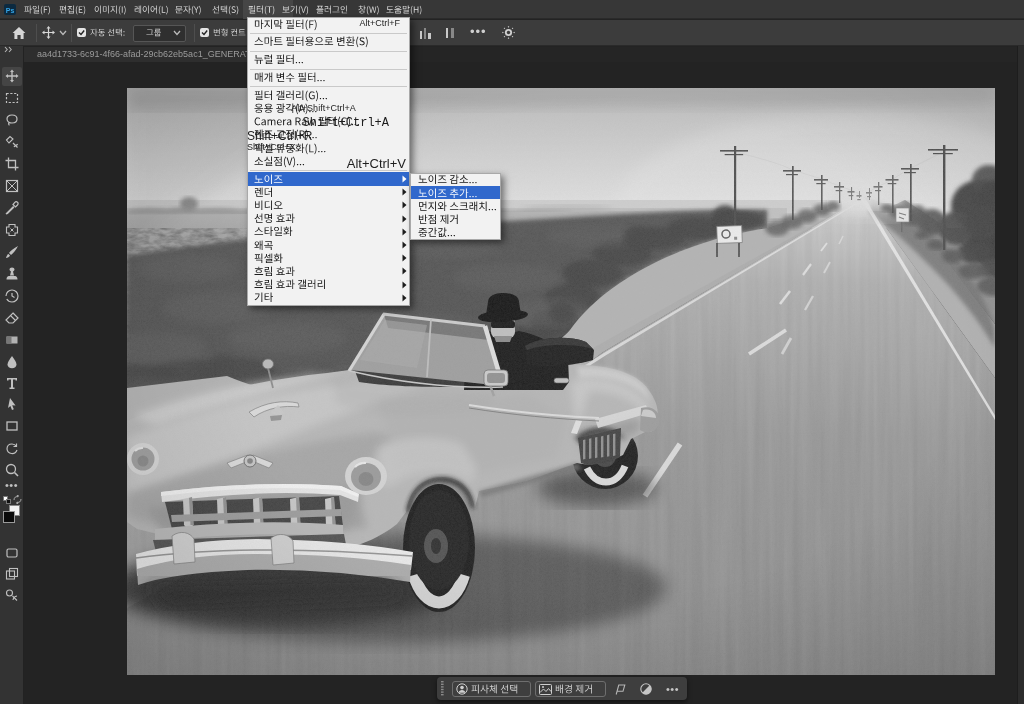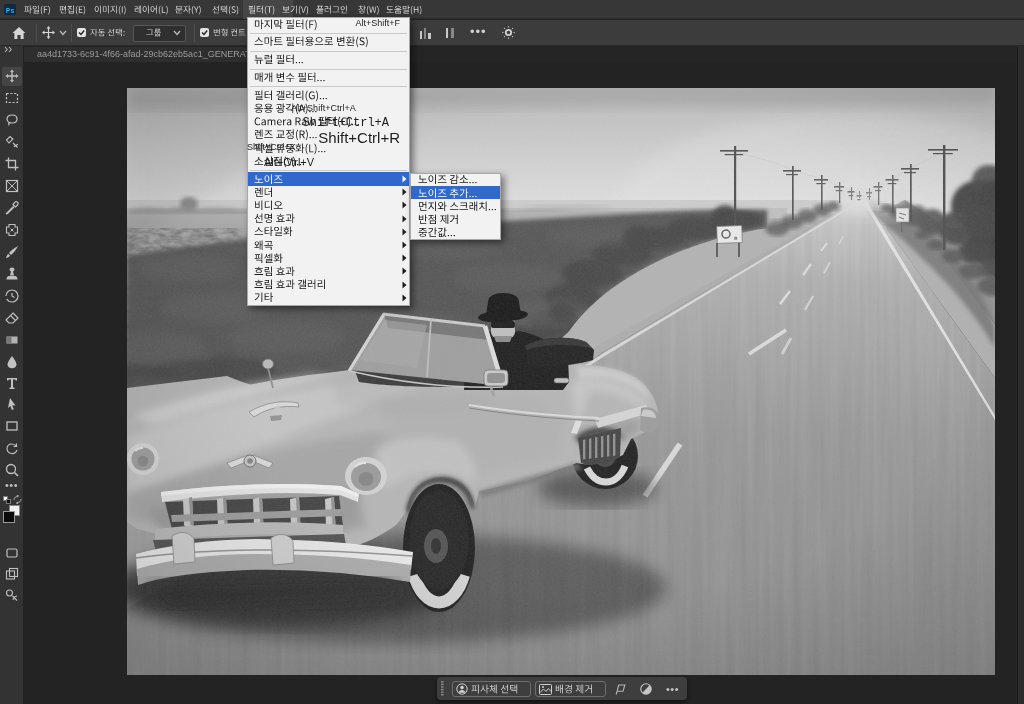--- a/index.html
+++ b/index.html
@@ -575,21 +575,21 @@
     </svg>
     <svg class="abs" style="left:640px;top:683px" width="12" height="12">
       <circle cx="6" cy="6" r="5.2" fill="none" stroke="#c5c5c5" stroke-width="1.1"></circle>
       <path d="M2.3,9.7 A5.2,5.2 0 0,0 9.7,2.3 Z" fill="#c5c5c5"></path>
     </svg>
     <div class="abs" style="left:666px;top:687.5px;width:18px;height:6px;color:#c5c5c5;font-size:11px;line-height:3px;letter-spacing:0.5px">•••</div>
     <div class="abs" style="left:247px;top:16.5px;width:163px;height:289.0px;background:#f2f2f2;border:1px solid #a9a9a9;box-shadow:3px 3px 7px rgba(0,0,0,0.5)"></div>
     <svg style="position:absolute;left:253.5px;top:19.6px;overflow:visible" width="65" height="14">
       <path transform="translate(0,8.2)" d="M0.9 -7.7H5.3V-1.6H0.9ZM4.4 -7.0H1.8V-2.3H4.4ZM7.0 -8.7H7.8V0.8H7.0ZM7.6 -4.9H9.4V-4.2H7.6Z M12.7 -7.3H13.4V-5.8Q13.4 -5.0 13.2 -4.3Q13.0 -3.6 12.6 -2.9Q12.2 -2.3 11.7 -1.8Q11.3 -1.3 10.7 -1.0L10.2 -1.7Q10.7 -2.0 11.2 -2.4Q11.6 -2.8 12.0 -3.4Q12.3 -3.9 12.5 -4.5Q12.7 -5.2 12.7 -5.8ZM12.9 -7.3H13.6V-5.8Q13.6 -5.2 13.8 -4.6Q14.0 -4.0 14.3 -3.5Q14.7 -3.0 15.1 -2.6Q15.6 -2.2 16.1 -1.9L15.6 -1.2Q15.0 -1.5 14.5 -2.0Q14.0 -2.4 13.7 -3.0Q13.3 -3.6 13.1 -4.3Q12.9 -5.0 12.9 -5.8ZM10.5 -7.7H15.8V-7.0H10.5ZM17.1 -8.7H18.0V0.8H17.1Z M20.2 -8.0H24.6V-3.8H20.2ZM23.8 -7.3H21.1V-4.5H23.8ZM26.3 -8.7H27.2V-3.1H26.3ZM27.0 -6.2H28.6V-5.5H27.0ZM21.0 -2.6H27.2V0.8H26.3V-1.8H21.0Z M38.8 -8.7H39.6V-3.8H38.8ZM33.5 -3.3H39.6V-1.0H34.3V0.4H33.5V-1.7H38.8V-2.6H33.5ZM33.5 0.0H40.0V0.7H33.5ZM32.3 -8.0H37.4V-7.4H32.3ZM32.1 -4.1 32.0 -4.8Q32.9 -4.8 33.9 -4.8Q34.9 -4.9 35.9 -4.9Q36.9 -5.0 37.8 -5.1L37.9 -4.4Q36.9 -4.3 35.9 -4.2Q34.9 -4.1 33.9 -4.1Q33.0 -4.1 32.1 -4.1ZM33.2 -7.7H34.1V-4.5H33.2ZM35.6 -7.7H36.4V-4.5H35.6Z M48.5 -8.7H49.3V0.8H48.5ZM46.5 -5.1H48.6V-4.4H46.5ZM42.0 -2.2H42.7Q43.6 -2.2 44.3 -2.2Q45.0 -2.2 45.6 -2.3Q46.3 -2.3 46.9 -2.5L47.0 -1.7Q46.3 -1.6 45.7 -1.6Q45.0 -1.5 44.3 -1.5Q43.6 -1.4 42.7 -1.4H42.0ZM42.0 -7.8H46.3V-7.1H42.8V-1.9H42.0ZM42.6 -5.1H45.9V-4.4H42.6Z M53.2 2.1Q52.4 0.9 52.0 -0.4Q51.6 -1.7 51.6 -3.3Q51.6 -4.8 52.0 -6.1Q52.4 -7.4 53.2 -8.6L53.7 -8.3Q53.1 -7.2 52.7 -5.9Q52.4 -4.6 52.4 -3.3Q52.4 -1.9 52.7 -0.6Q53.1 0.7 53.7 1.8Z M55.3 0.0V-7.7H59.7V-6.9H56.2V-4.3H59.2V-3.5H56.2V0.0Z M61.0 2.1 60.4 1.8Q61.1 0.7 61.5 -0.6Q61.8 -1.9 61.8 -3.3Q61.8 -4.6 61.5 -5.9Q61.1 -7.2 60.4 -8.3L61.0 -8.6Q61.8 -7.4 62.2 -6.1Q62.6 -4.8 62.6 -3.3Q62.6 -1.7 62.2 -0.4Q61.8 0.9 61.0 2.1Z" fill="#1d1d1d"></path>
     </svg>
-    <div class="abs" style="left:247px;top:18.4px;width:153px;text-align:right;font-size:9px;color:#1d1d1d;font-family:'Liberation Sans'">Alt+Shift+F</div>
+    <div class="abs" style="left:247px;top:18.4px;width:153px;text-align:right;font-size:9px;color:#1d1d1d;font-family:'Liberation Sans'">Alt+Ctrl+F</div>
     <div class="abs" style="left:250px;top:32.9px;width:157px;height:1px;background:#c9c9c9"></div>
     <svg style="position:absolute;left:253.5px;top:37.4px;overflow:visible" width="116" height="14">
       <path transform="translate(0,8.2)" d="M4.3 -8.0H5.1V-7.3Q5.1 -6.7 4.9 -6.1Q4.7 -5.6 4.3 -5.1Q3.9 -4.6 3.4 -4.2Q2.9 -3.9 2.4 -3.6Q1.8 -3.3 1.3 -3.2L0.9 -3.9Q1.4 -4.0 1.9 -4.2Q2.4 -4.5 2.8 -4.8Q3.3 -5.1 3.6 -5.5Q3.9 -5.9 4.1 -6.4Q4.3 -6.8 4.3 -7.3ZM4.5 -8.0H5.2V-7.3Q5.2 -6.8 5.4 -6.4Q5.6 -5.9 6.0 -5.5Q6.3 -5.1 6.8 -4.8Q7.2 -4.5 7.7 -4.2Q8.2 -4.0 8.7 -3.9L8.3 -3.2Q7.7 -3.3 7.2 -3.6Q6.6 -3.9 6.2 -4.2Q5.7 -4.6 5.3 -5.1Q4.9 -5.6 4.7 -6.1Q4.5 -6.7 4.5 -7.3ZM0.5 -1.2H9.1V-0.5H0.5Z M10.6 -7.7H14.9V-1.6H10.6ZM14.1 -7.0H11.4V-2.3H14.1ZM16.6 -8.7H17.5V0.8H16.6ZM17.3 -4.9H19.0V-4.2H17.3Z M20.9 -3.6H27.5V-2.9H20.9ZM19.8 -1.1H28.5V-0.4H19.8ZM20.9 -7.9H27.4V-7.2H21.8V-3.3H20.9ZM21.6 -5.8H27.2V-5.1H21.6Z M38.8 -8.7H39.6V-3.8H38.8ZM33.5 -3.3H39.6V-1.0H34.3V0.4H33.5V-1.7H38.8V-2.6H33.5ZM33.5 0.0H40.0V0.7H33.5ZM32.3 -8.0H37.4V-7.4H32.3ZM32.1 -4.1 32.0 -4.8Q32.9 -4.8 33.9 -4.8Q34.9 -4.9 35.9 -4.9Q36.9 -5.0 37.8 -5.1L37.9 -4.4Q36.9 -4.3 35.9 -4.2Q34.9 -4.1 33.9 -4.1Q33.0 -4.1 32.1 -4.1ZM33.2 -7.7H34.1V-4.5H33.2ZM35.6 -7.7H36.4V-4.5H35.6Z M48.5 -8.7H49.3V0.8H48.5ZM46.5 -5.1H48.6V-4.4H46.5ZM42.0 -2.2H42.7Q43.6 -2.2 44.3 -2.2Q45.0 -2.2 45.6 -2.3Q46.3 -2.3 46.9 -2.5L47.0 -1.7Q46.3 -1.6 45.7 -1.6Q45.0 -1.5 44.3 -1.5Q43.6 -1.4 42.7 -1.4H42.0ZM42.0 -7.8H46.3V-7.1H42.8V-1.9H42.0ZM42.6 -5.1H45.9V-4.4H42.6Z M53.3 -5.5H54.2V-3.7H53.3ZM56.8 -5.5H57.6V-3.7H56.8ZM51.2 -4.0H59.8V-3.3H51.2ZM55.5 -2.6Q57.0 -2.6 57.8 -2.1Q58.7 -1.7 58.7 -0.9Q58.7 -0.1 57.8 0.4Q57.0 0.8 55.5 0.8Q53.9 0.8 53.1 0.4Q52.2 -0.1 52.2 -0.9Q52.2 -1.7 53.1 -2.1Q53.9 -2.6 55.5 -2.6ZM55.5 -1.9Q54.7 -1.9 54.2 -1.8Q53.7 -1.7 53.4 -1.4Q53.1 -1.2 53.1 -0.9Q53.1 -0.6 53.4 -0.3Q53.7 -0.1 54.2 0.0Q54.7 0.1 55.5 0.1Q56.2 0.1 56.7 0.0Q57.3 -0.1 57.6 -0.3Q57.8 -0.6 57.8 -0.9Q57.8 -1.2 57.6 -1.4Q57.3 -1.7 56.7 -1.8Q56.2 -1.9 55.5 -1.9ZM55.5 -8.5Q56.5 -8.5 57.2 -8.3Q58.0 -8.1 58.4 -7.7Q58.8 -7.3 58.8 -6.7Q58.8 -6.2 58.4 -5.8Q58.0 -5.4 57.2 -5.2Q56.5 -5.0 55.5 -5.0Q54.4 -5.0 53.7 -5.2Q52.9 -5.4 52.5 -5.8Q52.1 -6.2 52.1 -6.7Q52.1 -7.3 52.5 -7.7Q52.9 -8.1 53.7 -8.3Q54.4 -8.5 55.5 -8.5ZM55.5 -7.8Q54.7 -7.8 54.2 -7.7Q53.6 -7.6 53.3 -7.3Q53.0 -7.1 53.0 -6.7Q53.0 -6.4 53.3 -6.2Q53.6 -5.9 54.2 -5.8Q54.7 -5.7 55.5 -5.7Q56.2 -5.7 56.8 -5.8Q57.3 -5.9 57.6 -6.2Q57.9 -6.4 57.9 -6.7Q57.9 -7.1 57.6 -7.3Q57.3 -7.6 56.8 -7.7Q56.2 -7.8 55.5 -7.8Z M65.1 -8.1Q66.1 -8.1 66.9 -7.7Q67.7 -7.4 68.1 -6.8Q68.6 -6.2 68.6 -5.5Q68.6 -4.7 68.1 -4.1Q67.7 -3.5 66.9 -3.2Q66.1 -2.8 65.1 -2.8Q64.1 -2.8 63.4 -3.2Q62.6 -3.5 62.1 -4.1Q61.7 -4.7 61.7 -5.5Q61.7 -6.2 62.1 -6.8Q62.6 -7.4 63.4 -7.7Q64.1 -8.1 65.1 -8.1ZM65.1 -7.4Q64.4 -7.4 63.8 -7.1Q63.2 -6.9 62.9 -6.5Q62.5 -6.0 62.5 -5.5Q62.5 -4.9 62.9 -4.5Q63.2 -4.0 63.8 -3.8Q64.4 -3.5 65.1 -3.5Q65.9 -3.5 66.5 -3.8Q67.1 -4.0 67.4 -4.5Q67.7 -4.9 67.7 -5.5Q67.7 -6.0 67.4 -6.5Q67.1 -6.9 66.5 -7.1Q65.9 -7.4 65.1 -7.4ZM60.8 -1.2H69.4V-0.4H60.8Z M70.5 -1.1H79.1V-0.4H70.5ZM74.4 -3.1H75.2V-0.8H74.4ZM71.5 -8.0H78.0V-5.1H72.4V-3.2H71.6V-5.8H77.2V-7.3H71.5ZM71.6 -3.6H78.3V-2.9H71.6Z M87.0 -6.9H89.8V-6.2H87.0ZM87.0 -4.9H89.8V-4.2H87.0ZM89.4 -8.7H90.3V-1.6H89.4ZM84.2 -0.1H90.5V0.6H84.2ZM84.2 -2.3H85.1V0.3H84.2ZM83.0 -8.0H83.8V-6.4H86.4V-8.0H87.3V-3.3H83.0ZM83.8 -5.7V-4.0H86.4V-5.7Z M98.7 -8.7H99.5V-1.2H98.7ZM99.2 -5.4H100.9V-4.6H99.2ZM93.5 -0.1H99.9V0.6H93.5ZM93.5 -1.7H94.4V0.1H93.5ZM94.7 -4.0H95.5V-2.7H94.7ZM92.2 -2.3 92.1 -3.0Q93.0 -3.0 94.0 -3.1Q95.0 -3.1 96.1 -3.2Q97.1 -3.2 98.1 -3.4L98.2 -2.8Q97.2 -2.6 96.1 -2.5Q95.0 -2.4 94.0 -2.4Q93.1 -2.3 92.2 -2.3ZM92.4 -7.8H97.8V-7.1H92.4ZM95.1 -6.7Q96.1 -6.7 96.7 -6.3Q97.3 -5.9 97.3 -5.2Q97.3 -4.6 96.7 -4.2Q96.1 -3.8 95.1 -3.8Q94.1 -3.8 93.5 -4.2Q92.9 -4.6 92.9 -5.2Q92.9 -5.9 93.5 -6.3Q94.1 -6.7 95.1 -6.7ZM95.1 -6.1Q94.4 -6.1 94.1 -5.9Q93.7 -5.6 93.7 -5.2Q93.7 -4.9 94.1 -4.6Q94.4 -4.4 95.1 -4.4Q95.7 -4.4 96.1 -4.6Q96.5 -4.9 96.5 -5.2Q96.5 -5.6 96.1 -5.9Q95.7 -6.1 95.1 -6.1ZM94.7 -8.7H95.5V-7.5H94.7Z M103.8 2.1Q103.1 0.9 102.7 -0.4Q102.3 -1.7 102.3 -3.3Q102.3 -4.8 102.7 -6.1Q103.1 -7.4 103.8 -8.6L104.4 -8.3Q103.7 -7.2 103.4 -5.9Q103.1 -4.6 103.1 -3.3Q103.1 -1.9 103.4 -0.6Q103.7 0.7 104.4 1.8Z M108.0 0.1Q107.2 0.1 106.5 -0.2Q105.9 -0.5 105.4 -1.0L105.9 -1.7Q106.3 -1.2 106.9 -1.0Q107.5 -0.7 108.1 -0.7Q108.8 -0.7 109.2 -1.1Q109.7 -1.4 109.7 -2.0Q109.7 -2.4 109.5 -2.6Q109.3 -2.9 109.0 -3.0Q108.7 -3.2 108.4 -3.3L107.3 -3.8Q106.9 -4.0 106.6 -4.2Q106.2 -4.5 106.0 -4.9Q105.7 -5.2 105.7 -5.8Q105.7 -6.4 106.0 -6.9Q106.3 -7.3 106.9 -7.6Q107.4 -7.8 108.1 -7.8Q108.8 -7.8 109.4 -7.6Q110.0 -7.3 110.4 -6.9L109.9 -6.3Q109.5 -6.6 109.1 -6.8Q108.7 -7.0 108.1 -7.0Q107.5 -7.0 107.1 -6.7Q106.7 -6.4 106.7 -5.9Q106.7 -5.5 106.9 -5.2Q107.1 -5.0 107.4 -4.9Q107.7 -4.7 108.0 -4.6L109.1 -4.1Q109.5 -3.9 109.9 -3.7Q110.2 -3.4 110.4 -3.0Q110.7 -2.6 110.7 -2.0Q110.7 -1.4 110.3 -0.9Q110.0 -0.4 109.4 -0.2Q108.9 0.1 108.0 0.1Z M112.2 2.1 111.6 1.8Q112.2 0.7 112.6 -0.6Q112.9 -1.9 112.9 -3.3Q112.9 -4.6 112.6 -5.9Q112.2 -7.2 111.6 -8.3L112.2 -8.6Q112.9 -7.4 113.3 -6.1Q113.7 -4.8 113.7 -3.3Q113.7 -1.7 113.3 -0.4Q112.9 0.9 112.2 2.1Z" fill="#1d1d1d"></path>
     </svg>
     <div class="abs" style="left:250px;top:50.7px;width:157px;height:1px;background:#c9c9c9"></div>
     <svg style="position:absolute;left:253.5px;top:55.2px;overflow:visible" width="51" height="14">
       <path transform="translate(0,8.2)" d="M1.6 -5.5H8.1V-4.8H1.6ZM1.6 -8.2H2.5V-5.1H1.6ZM0.5 -3.4H9.1V-2.7H0.5ZM2.7 -3.1H3.6V0.8H2.7ZM6.0 -3.1H6.9V0.8H6.0Z M10.6 -4.7H11.3Q12.1 -4.7 12.8 -4.7Q13.5 -4.8 14.2 -4.8Q14.8 -4.9 15.5 -5.0L15.6 -4.3Q14.9 -4.2 14.2 -4.1Q13.5 -4.1 12.8 -4.1Q12.1 -4.0 11.3 -4.0H10.6ZM10.6 -8.2H14.8V-5.9H11.4V-4.4H10.6V-6.5H13.9V-7.5H10.6ZM11.8 -3.2H18.0V-1.0H12.7V0.4H11.8V-1.6H17.1V-2.6H11.8ZM11.8 0.0H18.4V0.7H11.8ZM17.1 -8.7H18.0V-3.7H17.1ZM15.4 -6.8H17.4V-6.0H15.4Z M29.1 -8.7H30.0V-3.8H29.1ZM23.8 -3.3H30.0V-1.0H24.7V0.4H23.8V-1.7H29.1V-2.6H23.8ZM23.8 0.0H30.3V0.7H23.8ZM22.6 -8.0H27.7V-7.4H22.6ZM22.5 -4.1 22.4 -4.8Q23.2 -4.8 24.2 -4.8Q25.2 -4.9 26.2 -4.9Q27.2 -5.0 28.2 -5.1L28.2 -4.4Q27.3 -4.3 26.3 -4.2Q25.2 -4.1 24.3 -4.1Q23.3 -4.1 22.5 -4.1ZM23.6 -7.7H24.4V-4.5H23.6ZM25.9 -7.7H26.8V-4.5H25.9Z M38.8 -8.7H39.7V0.8H38.8ZM36.8 -5.1H38.9V-4.4H36.8ZM32.3 -2.2H33.0Q33.9 -2.2 34.6 -2.2Q35.3 -2.2 36.0 -2.3Q36.6 -2.3 37.3 -2.5L37.3 -1.7Q36.7 -1.6 36.0 -1.6Q35.4 -1.5 34.6 -1.5Q33.9 -1.4 33.0 -1.4H32.3ZM32.3 -7.8H36.7V-7.1H33.2V-1.9H32.3ZM32.9 -5.1H36.3V-4.4H32.9Z M42.5 0.1Q42.2 0.1 42.0 -0.1Q41.8 -0.3 41.8 -0.6Q41.8 -0.9 42.0 -1.1Q42.2 -1.3 42.5 -1.3Q42.7 -1.3 42.9 -1.1Q43.1 -0.9 43.1 -0.6Q43.1 -0.3 42.9 -0.1Q42.7 0.1 42.5 0.1Z M45.4 0.1Q45.1 0.1 44.9 -0.1Q44.7 -0.3 44.7 -0.6Q44.7 -0.9 44.9 -1.1Q45.1 -1.3 45.4 -1.3Q45.7 -1.3 45.9 -1.1Q46.1 -0.9 46.1 -0.6Q46.1 -0.3 45.9 -0.1Q45.7 0.1 45.4 0.1Z M48.3 0.1Q48.0 0.1 47.8 -0.1Q47.6 -0.3 47.6 -0.6Q47.6 -0.9 47.8 -1.1Q48.0 -1.3 48.3 -1.3Q48.6 -1.3 48.8 -1.1Q49.0 -0.9 49.0 -0.6Q49.0 -0.3 48.8 -0.1Q48.6 0.1 48.3 0.1Z" fill="#1d1d1d"></path>
     </svg>
     <div class="abs" style="left:250px;top:68.5px;width:157px;height:1px;background:#c9c9c9"></div>
     <svg style="position:absolute;left:253.5px;top:73.0px;overflow:visible" width="73" height="14">
@@ -603,29 +603,29 @@
       <path transform="translate(0,8.2)" d="M0.5 -4.1H9.1V-3.4H0.5ZM4.8 -2.6Q6.3 -2.6 7.2 -2.1Q8.1 -1.7 8.1 -0.9Q8.1 -0.1 7.2 0.4Q6.3 0.8 4.8 0.8Q3.3 0.8 2.4 0.4Q1.6 -0.1 1.6 -0.9Q1.6 -1.7 2.4 -2.1Q3.3 -2.6 4.8 -2.6ZM4.8 -1.9Q4.1 -1.9 3.5 -1.8Q3.0 -1.7 2.7 -1.4Q2.4 -1.2 2.4 -0.9Q2.4 -0.6 2.7 -0.3Q3.0 -0.1 3.5 0.0Q4.1 0.1 4.8 0.1Q5.6 0.1 6.1 0.0Q6.6 -0.1 6.9 -0.3Q7.2 -0.6 7.2 -0.9Q7.2 -1.2 6.9 -1.4Q6.6 -1.7 6.1 -1.8Q5.6 -1.9 4.8 -1.9ZM4.8 -8.4Q5.8 -8.4 6.6 -8.2Q7.3 -8.0 7.7 -7.6Q8.1 -7.2 8.1 -6.6Q8.1 -6.1 7.7 -5.7Q7.3 -5.3 6.6 -5.0Q5.8 -4.8 4.8 -4.8Q3.8 -4.8 3.0 -5.0Q2.3 -5.3 1.9 -5.7Q1.5 -6.1 1.5 -6.6Q1.5 -7.2 1.9 -7.6Q2.3 -8.0 3.0 -8.2Q3.8 -8.4 4.8 -8.4ZM4.8 -7.7Q4.1 -7.7 3.5 -7.6Q3.0 -7.5 2.7 -7.2Q2.4 -7.0 2.4 -6.6Q2.4 -6.3 2.7 -6.0Q3.0 -5.8 3.5 -5.7Q4.1 -5.5 4.8 -5.5Q5.6 -5.5 6.1 -5.7Q6.7 -5.8 7.0 -6.0Q7.3 -6.3 7.3 -6.6Q7.3 -7.0 7.0 -7.2Q6.7 -7.5 6.1 -7.6Q5.6 -7.7 4.8 -7.7Z M12.3 -5.5H13.2V-3.7H12.3ZM15.8 -5.5H16.6V-3.7H15.8ZM10.2 -4.0H18.8V-3.3H10.2ZM14.5 -2.6Q16.0 -2.6 16.9 -2.1Q17.7 -1.7 17.7 -0.9Q17.7 -0.1 16.9 0.4Q16.0 0.8 14.5 0.8Q12.9 0.8 12.1 0.4Q11.2 -0.1 11.2 -0.9Q11.2 -1.7 12.1 -2.1Q12.9 -2.6 14.5 -2.6ZM14.5 -1.9Q13.7 -1.9 13.2 -1.8Q12.7 -1.7 12.4 -1.4Q12.1 -1.2 12.1 -0.9Q12.1 -0.6 12.4 -0.3Q12.7 -0.1 13.2 0.0Q13.7 0.1 14.5 0.1Q15.2 0.1 15.7 0.0Q16.3 -0.1 16.6 -0.3Q16.8 -0.6 16.8 -0.9Q16.8 -1.2 16.6 -1.4Q16.3 -1.7 15.7 -1.8Q15.2 -1.9 14.5 -1.9ZM14.5 -8.5Q15.5 -8.5 16.2 -8.3Q17.0 -8.1 17.4 -7.7Q17.8 -7.3 17.8 -6.7Q17.8 -6.2 17.4 -5.8Q17.0 -5.4 16.2 -5.2Q15.5 -5.0 14.5 -5.0Q13.4 -5.0 12.7 -5.2Q11.9 -5.4 11.5 -5.8Q11.1 -6.2 11.1 -6.7Q11.1 -7.3 11.5 -7.7Q11.9 -8.1 12.7 -8.3Q13.4 -8.5 14.5 -8.5ZM14.5 -7.8Q13.7 -7.8 13.2 -7.7Q12.6 -7.6 12.3 -7.3Q12.0 -7.1 12.0 -6.7Q12.0 -6.4 12.3 -6.2Q12.6 -5.9 13.2 -5.8Q13.7 -5.7 14.5 -5.7Q15.2 -5.7 15.8 -5.8Q16.3 -5.9 16.6 -6.2Q16.9 -6.4 16.9 -6.7Q16.9 -7.1 16.6 -7.3Q16.3 -7.6 15.8 -7.7Q15.2 -7.8 14.5 -7.8Z M22.7 -8.1H26.9V-7.4H22.7ZM24.1 -6.0H25.0V-3.8H24.1ZM26.6 -8.1H27.4V-7.6Q27.4 -7.1 27.4 -6.5Q27.4 -5.8 27.2 -5.0L26.3 -5.1Q26.5 -5.9 26.5 -6.5Q26.6 -7.1 26.6 -7.6ZM28.7 -8.7H29.6V-2.8H28.7ZM29.2 -6.1H30.9V-5.4H29.2ZM22.2 -3.4 22.1 -4.1Q23.0 -4.1 24.0 -4.1Q25.0 -4.2 26.1 -4.2Q27.1 -4.3 28.1 -4.4L28.1 -3.8Q27.2 -3.6 26.1 -3.5Q25.1 -3.5 24.1 -3.4Q23.1 -3.4 22.2 -3.4ZM26.5 -2.6Q27.5 -2.6 28.2 -2.4Q28.9 -2.2 29.3 -1.9Q29.7 -1.5 29.7 -0.9Q29.7 -0.4 29.3 -0.0Q28.9 0.4 28.2 0.6Q27.5 0.8 26.5 0.8Q25.5 0.8 24.8 0.6Q24.1 0.4 23.8 -0.0Q23.4 -0.4 23.4 -0.9Q23.4 -1.5 23.8 -1.9Q24.1 -2.2 24.8 -2.4Q25.5 -2.6 26.5 -2.6ZM26.5 -2.0Q25.5 -2.0 24.9 -1.7Q24.2 -1.4 24.2 -0.9Q24.2 -0.4 24.9 -0.2Q25.5 0.1 26.5 0.1Q27.6 0.1 28.2 -0.2Q28.8 -0.4 28.8 -0.9Q28.8 -1.4 28.2 -1.7Q27.6 -2.0 26.5 -2.0Z M38.4 -8.7H39.2V-3.1H38.4ZM39.0 -6.3H40.6V-5.5H39.0ZM35.7 -8.1H36.6Q36.6 -6.9 36.1 -5.9Q35.6 -5.0 34.6 -4.3Q33.6 -3.6 32.2 -3.2L31.8 -3.9Q33.1 -4.2 33.9 -4.8Q34.8 -5.3 35.3 -6.1Q35.7 -6.8 35.7 -7.7ZM32.3 -8.1H36.2V-7.4H32.3ZM33.1 -2.7H39.2V0.8H38.4V-2.0H33.1Z M43.5 2.1Q42.8 0.9 42.4 -0.4Q42.0 -1.7 42.0 -3.3Q42.0 -4.8 42.4 -6.1Q42.8 -7.4 43.5 -8.6L44.1 -8.3Q43.4 -7.2 43.1 -5.9Q42.8 -4.6 42.8 -3.3Q42.8 -1.9 43.1 -0.6Q43.4 0.7 44.1 1.8Z M44.6 0.0 47.2 -7.7H48.3L50.9 0.0H49.9L48.5 -4.3Q48.3 -5.0 48.1 -5.6Q47.9 -6.2 47.7 -6.9H47.7Q47.5 -6.2 47.3 -5.6Q47.1 -5.0 46.9 -4.3L45.6 0.0ZM45.9 -2.4V-3.1H49.5V-2.4Z M52.0 2.1 51.4 1.8Q52.0 0.7 52.4 -0.6Q52.7 -1.9 52.7 -3.3Q52.7 -4.6 52.4 -5.9Q52.0 -7.2 51.4 -8.3L52.0 -8.6Q52.7 -7.4 53.1 -6.1Q53.5 -4.8 53.5 -3.3Q53.5 -1.7 53.1 -0.4Q52.7 0.9 52.0 2.1Z M55.9 0.1Q55.7 0.1 55.4 -0.1Q55.2 -0.3 55.2 -0.6Q55.2 -0.9 55.4 -1.1Q55.7 -1.3 55.9 -1.3Q56.2 -1.3 56.4 -1.1Q56.6 -0.9 56.6 -0.6Q56.6 -0.3 56.4 -0.1Q56.2 0.1 55.9 0.1Z M58.9 0.1Q58.6 0.1 58.4 -0.1Q58.2 -0.3 58.2 -0.6Q58.2 -0.9 58.4 -1.1Q58.6 -1.3 58.9 -1.3Q59.1 -1.3 59.3 -1.1Q59.5 -0.9 59.5 -0.6Q59.5 -0.3 59.3 -0.1Q59.1 0.1 58.9 0.1Z M61.8 0.1Q61.5 0.1 61.3 -0.1Q61.1 -0.3 61.1 -0.6Q61.1 -0.9 61.3 -1.1Q61.5 -1.3 61.8 -1.3Q62.1 -1.3 62.3 -1.1Q62.5 -0.9 62.5 -0.6Q62.5 -0.3 62.3 -0.1Q62.1 0.1 61.8 0.1Z" fill="#1d1d1d"></path>
     </svg>
     <div class="abs" style="left:247px;top:102.8px;width:153px;text-align:center;font-size:9px;color:#1d1d1d;font-family:'Liberation Sans'">Alt+Shift+Ctrl+A</div>
     <svg style="position:absolute;left:253.5px;top:117.2px;overflow:visible" width="92" height="14">
       <path transform="translate(0,8.2)" d="M4.0 0.1Q3.2 0.1 2.6 -0.1Q2.0 -0.4 1.6 -0.9Q1.1 -1.4 0.9 -2.2Q0.6 -2.9 0.6 -3.8Q0.6 -4.8 0.9 -5.5Q1.1 -6.3 1.6 -6.8Q2.0 -7.3 2.7 -7.6Q3.3 -7.8 4.0 -7.8Q4.7 -7.8 5.3 -7.5Q5.8 -7.3 6.1 -6.9L5.6 -6.3Q5.3 -6.6 4.9 -6.8Q4.5 -7.0 4.0 -7.0Q3.3 -7.0 2.8 -6.6Q2.2 -6.2 1.9 -5.5Q1.6 -4.8 1.6 -3.9Q1.6 -2.9 1.9 -2.2Q2.2 -1.5 2.7 -1.1Q3.3 -0.7 4.0 -0.7Q4.5 -0.7 5.0 -0.9Q5.4 -1.2 5.8 -1.6L6.3 -1.0Q5.9 -0.4 5.3 -0.2Q4.7 0.1 4.0 0.1Z M9.0 0.1Q8.5 0.1 8.1 -0.1Q7.7 -0.2 7.5 -0.6Q7.3 -1.0 7.3 -1.5Q7.3 -2.4 8.2 -2.9Q9.0 -3.4 10.8 -3.6Q10.8 -4.0 10.7 -4.3Q10.6 -4.6 10.4 -4.8Q10.1 -5.1 9.6 -5.1Q9.1 -5.1 8.7 -4.9Q8.3 -4.7 7.9 -4.4L7.6 -5.1Q7.8 -5.3 8.2 -5.4Q8.5 -5.6 8.9 -5.7Q9.3 -5.8 9.8 -5.8Q10.5 -5.8 10.9 -5.6Q11.4 -5.3 11.6 -4.7Q11.8 -4.2 11.8 -3.5V0.0H11.0L10.9 -0.7H10.9Q10.5 -0.3 10.0 -0.1Q9.5 0.1 9.0 0.1ZM9.3 -0.6Q9.7 -0.6 10.0 -0.8Q10.4 -1.0 10.8 -1.4V-3.0Q9.9 -2.9 9.3 -2.7Q8.7 -2.5 8.5 -2.2Q8.2 -1.9 8.2 -1.5Q8.2 -1.1 8.5 -0.8Q8.8 -0.6 9.3 -0.6Z M13.6 0.0V-5.7H14.4L14.5 -4.9H14.5Q14.9 -5.3 15.3 -5.6Q15.8 -5.8 16.3 -5.8Q16.9 -5.8 17.3 -5.6Q17.7 -5.3 17.8 -4.8Q18.3 -5.2 18.7 -5.5Q19.2 -5.8 19.7 -5.8Q20.6 -5.8 21.0 -5.3Q21.4 -4.7 21.4 -3.6V0.0H20.5V-3.5Q20.5 -4.3 20.2 -4.7Q20.0 -5.0 19.4 -5.0Q19.1 -5.0 18.7 -4.8Q18.4 -4.6 18.0 -4.1V0.0H17.0V-3.5Q17.0 -4.3 16.8 -4.7Q16.5 -5.0 16.0 -5.0Q15.6 -5.0 15.3 -4.8Q14.9 -4.6 14.5 -4.1V0.0Z M25.6 0.1Q24.8 0.1 24.2 -0.2Q23.6 -0.6 23.2 -1.2Q22.9 -1.9 22.9 -2.8Q22.9 -3.5 23.1 -4.1Q23.3 -4.7 23.7 -5.0Q24.0 -5.4 24.5 -5.6Q24.9 -5.8 25.4 -5.8Q26.2 -5.8 26.7 -5.5Q27.2 -5.2 27.4 -4.6Q27.7 -4.0 27.7 -3.2Q27.7 -3.0 27.7 -2.9Q27.7 -2.7 27.7 -2.6H23.8Q23.9 -2.0 24.1 -1.6Q24.3 -1.1 24.8 -0.9Q25.2 -0.6 25.7 -0.6Q26.1 -0.6 26.5 -0.8Q26.8 -0.9 27.1 -1.1L27.5 -0.4Q27.1 -0.2 26.6 -0.0Q26.2 0.1 25.6 0.1ZM23.8 -3.3H26.9Q26.9 -4.2 26.5 -4.6Q26.1 -5.1 25.5 -5.1Q25.1 -5.1 24.7 -4.9Q24.3 -4.7 24.1 -4.3Q23.9 -3.9 23.8 -3.3Z M29.1 0.0V-5.7H29.9L30.0 -4.7H30.0Q30.3 -5.2 30.7 -5.5Q31.2 -5.8 31.6 -5.8Q31.8 -5.8 32.0 -5.8Q32.1 -5.8 32.2 -5.7L32.1 -4.9Q31.9 -4.9 31.8 -5.0Q31.7 -5.0 31.5 -5.0Q31.2 -5.0 30.8 -4.7Q30.4 -4.4 30.1 -3.7V0.0Z M34.5 0.1Q34.0 0.1 33.7 -0.1Q33.3 -0.2 33.1 -0.6Q32.8 -1.0 32.8 -1.5Q32.8 -2.4 33.7 -2.9Q34.5 -3.4 36.3 -3.6Q36.3 -4.0 36.2 -4.3Q36.1 -4.6 35.9 -4.8Q35.6 -5.1 35.2 -5.1Q34.7 -5.1 34.2 -4.9Q33.8 -4.7 33.5 -4.4L33.1 -5.1Q33.3 -5.3 33.7 -5.4Q34.0 -5.6 34.5 -5.7Q34.9 -5.8 35.3 -5.8Q36.0 -5.8 36.5 -5.6Q36.9 -5.3 37.1 -4.7Q37.3 -4.2 37.3 -3.5V0.0H36.5L36.4 -0.7H36.4Q36.0 -0.3 35.5 -0.1Q35.0 0.1 34.5 0.1ZM34.8 -0.6Q35.2 -0.6 35.6 -0.8Q35.9 -1.0 36.3 -1.4V-3.0Q35.4 -2.9 34.8 -2.7Q34.3 -2.5 34.0 -2.2Q33.8 -1.9 33.8 -1.5Q33.8 -1.1 34.1 -0.8Q34.4 -0.6 34.8 -0.6Z M41.5 0.0V-7.7H44.0Q44.7 -7.7 45.3 -7.5Q45.9 -7.3 46.3 -6.8Q46.6 -6.3 46.6 -5.5Q46.6 -4.8 46.3 -4.3Q45.9 -3.8 45.3 -3.5Q44.7 -3.3 44.0 -3.3H42.5V0.0ZM42.5 -4.0H43.8Q44.7 -4.0 45.2 -4.4Q45.7 -4.8 45.7 -5.5Q45.7 -6.3 45.2 -6.6Q44.7 -6.9 43.8 -6.9H42.5ZM45.8 0.0 43.8 -3.5 44.5 -4.0 46.9 0.0Z M49.4 0.1Q49.0 0.1 48.6 -0.1Q48.2 -0.2 48.0 -0.6Q47.8 -1.0 47.8 -1.5Q47.8 -2.4 48.6 -2.9Q49.4 -3.4 51.3 -3.6Q51.3 -4.0 51.2 -4.3Q51.1 -4.6 50.8 -4.8Q50.6 -5.1 50.1 -5.1Q49.6 -5.1 49.2 -4.9Q48.7 -4.7 48.4 -4.4L48.0 -5.1Q48.3 -5.3 48.6 -5.4Q49.0 -5.6 49.4 -5.7Q49.8 -5.8 50.3 -5.8Q50.9 -5.8 51.4 -5.6Q51.8 -5.3 52.0 -4.7Q52.2 -4.2 52.2 -3.5V0.0H51.4L51.4 -0.7H51.3Q50.9 -0.3 50.4 -0.1Q50.0 0.1 49.4 0.1ZM49.7 -0.6Q50.1 -0.6 50.5 -0.8Q50.9 -1.0 51.3 -1.4V-3.0Q50.3 -2.9 49.7 -2.7Q49.2 -2.5 48.9 -2.2Q48.7 -1.9 48.7 -1.5Q48.7 -1.1 49.0 -0.8Q49.3 -0.6 49.7 -0.6Z M54.9 0.0 53.4 -5.7H54.3L55.2 -2.4Q55.3 -2.0 55.4 -1.6Q55.4 -1.2 55.5 -0.8H55.6Q55.7 -1.2 55.7 -1.6Q55.8 -2.0 55.9 -2.4L56.8 -5.7H57.8L58.7 -2.4Q58.8 -2.0 58.9 -1.6Q59.0 -1.2 59.1 -0.8H59.1Q59.2 -1.2 59.3 -1.6Q59.4 -2.0 59.5 -2.4L60.3 -5.7H61.2L59.7 0.0H58.5L57.7 -3.1Q57.6 -3.5 57.5 -3.9Q57.4 -4.3 57.3 -4.7H57.2Q57.2 -4.3 57.1 -3.9Q57.0 -3.5 56.9 -3.1L56.0 0.0Z M71.3 -8.7H72.2V-3.8H71.3ZM66.0 -3.3H72.2V-1.0H66.9V0.4H66.0V-1.7H71.3V-2.6H66.0ZM66.0 0.0H72.5V0.7H66.0ZM64.8 -8.0H69.9V-7.4H64.8ZM64.6 -4.1 64.5 -4.8Q65.4 -4.8 66.4 -4.8Q67.4 -4.9 68.4 -4.9Q69.4 -5.0 70.3 -5.1L70.4 -4.4Q69.4 -4.3 68.4 -4.2Q67.4 -4.1 66.4 -4.1Q65.5 -4.1 64.6 -4.1ZM65.7 -7.7H66.6V-4.5H65.7ZM68.1 -7.7H69.0V-4.5H68.1Z M81.0 -8.7H81.8V0.8H81.0ZM79.0 -5.1H81.1V-4.4H79.0ZM74.5 -2.2H75.2Q76.1 -2.2 76.8 -2.2Q77.5 -2.2 78.1 -2.3Q78.8 -2.3 79.4 -2.5L79.5 -1.7Q78.8 -1.6 78.2 -1.6Q77.5 -1.5 76.8 -1.5Q76.1 -1.4 75.2 -1.4H74.5ZM74.5 -7.8H78.9V-7.1H75.3V-1.9H74.5ZM75.1 -5.1H78.4V-4.4H75.1Z M85.7 2.1Q84.9 0.9 84.5 -0.4Q84.1 -1.7 84.1 -3.3Q84.1 -4.8 84.5 -6.1Q84.9 -7.4 85.7 -8.6L86.3 -8.3Q85.6 -7.2 85.3 -5.9Q84.9 -4.6 84.9 -3.3Q84.9 -1.9 85.3 -0.6Q85.6 0.7 86.3 1.8Z M90.7 0.1Q90.0 0.1 89.3 -0.1Q88.7 -0.4 88.3 -0.9Q87.8 -1.4 87.6 -2.2Q87.3 -2.9 87.3 -3.8Q87.3 -4.8 87.6 -5.5Q87.8 -6.3 88.3 -6.8Q88.8 -7.3 89.4 -7.6Q90.0 -7.8 90.7 -7.8Q91.4 -7.8 92.0 -7.5Q92.5 -7.3 92.8 -6.9L92.3 -6.3Q92.0 -6.6 91.6 -6.8Q91.2 -7.0 90.7 -7.0Q90.0 -7.0 89.5 -6.6Q88.9 -6.2 88.6 -5.5Q88.3 -4.8 88.3 -3.9Q88.3 -2.9 88.6 -2.2Q88.9 -1.5 89.4 -1.1Q90.0 -0.7 90.7 -0.7Q91.3 -0.7 91.7 -0.9Q92.1 -1.2 92.5 -1.6L93.0 -1.0Q92.6 -0.4 92.0 -0.2Q91.4 0.1 90.7 0.1Z M94.4 2.1 93.8 1.8Q94.5 0.7 94.9 -0.6Q95.2 -1.9 95.2 -3.3Q95.2 -4.6 94.9 -5.9Q94.5 -7.2 93.8 -8.3L94.4 -8.6Q95.2 -7.4 95.6 -6.1Q96.0 -4.8 96.0 -3.3Q96.0 -1.7 95.6 -0.4Q95.2 0.9 94.4 2.1Z M98.4 0.1Q98.1 0.1 97.9 -0.1Q97.7 -0.3 97.7 -0.6Q97.7 -0.9 97.9 -1.1Q98.1 -1.3 98.4 -1.3Q98.7 -1.3 98.9 -1.1Q99.1 -0.9 99.1 -0.6Q99.1 -0.3 98.9 -0.1Q98.7 0.1 98.4 0.1Z M101.3 0.1Q101.1 0.1 100.8 -0.1Q100.6 -0.3 100.6 -0.6Q100.6 -0.9 100.8 -1.1Q101.1 -1.3 101.3 -1.3Q101.6 -1.3 101.8 -1.1Q102.0 -0.9 102.0 -0.6Q102.0 -0.3 101.8 -0.1Q101.6 0.1 101.3 0.1Z M104.3 0.1Q104.0 0.1 103.8 -0.1Q103.6 -0.3 103.6 -0.6Q103.6 -0.9 103.8 -1.1Q104.0 -1.3 104.3 -1.3Q104.5 -1.3 104.7 -1.1Q104.9 -0.9 104.9 -0.6Q104.9 -0.3 104.7 -0.1Q104.5 0.1 104.3 0.1Z" fill="#1d1d1d"></path>
     </svg>
     <div class="abs" style="left:236px;top:116.0px;width:153px;text-align:right;font-size:12px;color:#1d1d1d;font-family:Liberation Mono, monospace">Shift+Ctrl+A</div>
     <svg style="position:absolute;left:253.5px;top:130.4px;overflow:visible" width="65" height="14">
       <path transform="translate(0,8.2)" d="M1.0 -3.7H1.6Q2.2 -3.7 2.8 -3.7Q3.4 -3.7 3.9 -3.8Q4.4 -3.9 5.0 -4.0L5.1 -3.3Q4.5 -3.2 4.0 -3.1Q3.4 -3.0 2.8 -3.0Q2.2 -3.0 1.6 -3.0H1.0ZM0.9 -7.9H4.3V-5.2H1.8V-3.4H1.0V-5.8H3.4V-7.2H0.9ZM4.7 -6.1H6.4V-5.3H4.7ZM7.7 -8.7H8.5V-1.5H7.7ZM5.8 -8.5H6.7V-1.8H5.8ZM2.3 -0.1H8.8V0.6H2.3ZM2.3 -2.2H3.2V0.3H2.3Z M10.2 -1.2H18.8V-0.4H10.2ZM14.0 -7.4H14.8V-6.6Q14.8 -6.0 14.6 -5.5Q14.3 -5.0 14.0 -4.5Q13.6 -4.1 13.1 -3.8Q12.6 -3.4 12.1 -3.2Q11.5 -2.9 11.0 -2.8L10.6 -3.5Q11.1 -3.6 11.6 -3.8Q12.1 -4.0 12.5 -4.3Q12.9 -4.6 13.3 -4.9Q13.6 -5.3 13.8 -5.7Q14.0 -6.2 14.0 -6.6ZM14.2 -7.4H14.9V-6.6Q14.9 -6.2 15.1 -5.7Q15.3 -5.3 15.7 -5.0Q16.0 -4.6 16.5 -4.3Q16.9 -4.0 17.4 -3.8Q17.9 -3.6 18.4 -3.5L18.0 -2.8Q17.5 -3.0 16.9 -3.2Q16.4 -3.4 15.9 -3.8Q15.4 -4.1 15.0 -4.6Q14.6 -5.0 14.4 -5.5Q14.2 -6.0 14.2 -6.6ZM10.9 -7.7H18.1V-7.0H10.9Z M23.1 -7.7H29.2V-7.0H23.1ZM22.2 -1.2H30.8V-0.5H22.2ZM24.3 -4.4H25.2V-1.0H24.3ZM28.9 -7.7H29.8V-6.7Q29.8 -6.1 29.8 -5.4Q29.7 -4.8 29.7 -4.1Q29.6 -3.3 29.4 -2.5L28.6 -2.6Q28.8 -3.8 28.9 -4.8Q28.9 -5.8 28.9 -6.7ZM26.6 -4.4H27.5V-1.0H26.6Z M36.9 -6.2H39.1V-5.5H36.9ZM38.8 -8.7H39.7V-3.0H38.8ZM36.5 -2.7Q37.5 -2.7 38.2 -2.5Q38.9 -2.3 39.3 -1.9Q39.7 -1.5 39.7 -1.0Q39.7 -0.1 38.9 0.3Q38.0 0.8 36.5 0.8Q35.1 0.8 34.2 0.3Q33.4 -0.1 33.4 -1.0Q33.4 -1.5 33.8 -1.9Q34.1 -2.3 34.9 -2.5Q35.6 -2.7 36.5 -2.7ZM36.5 -2.0Q35.8 -2.0 35.3 -1.9Q34.8 -1.8 34.5 -1.6Q34.2 -1.3 34.2 -1.0Q34.2 -0.6 34.5 -0.4Q34.8 -0.1 35.3 -0.0Q35.8 0.1 36.5 0.1Q37.3 0.1 37.8 -0.0Q38.3 -0.1 38.6 -0.4Q38.8 -0.6 38.8 -1.0Q38.8 -1.3 38.6 -1.6Q38.3 -1.8 37.8 -1.9Q37.3 -2.0 36.5 -2.0ZM34.3 -7.7H35.0V-7.0Q35.0 -6.1 34.7 -5.3Q34.3 -4.6 33.7 -4.0Q33.1 -3.4 32.3 -3.1L31.9 -3.8Q32.4 -4.0 32.9 -4.3Q33.3 -4.6 33.6 -5.1Q33.9 -5.5 34.1 -6.0Q34.3 -6.4 34.3 -7.0ZM34.4 -7.7H35.2V-7.0Q35.2 -6.4 35.4 -5.8Q35.7 -5.2 36.2 -4.8Q36.8 -4.3 37.5 -4.1L37.0 -3.4Q36.2 -3.7 35.7 -4.2Q35.1 -4.7 34.8 -5.4Q34.4 -6.2 34.4 -7.0ZM32.2 -8.0H37.2V-7.3H32.2Z M43.5 2.1Q42.8 0.9 42.4 -0.4Q42.0 -1.7 42.0 -3.3Q42.0 -4.8 42.4 -6.1Q42.8 -7.4 43.5 -8.6L44.1 -8.3Q43.4 -7.2 43.1 -5.9Q42.8 -4.6 42.8 -3.3Q42.8 -1.9 43.1 -0.6Q43.4 0.7 44.1 1.8Z M45.6 0.0V-7.7H48.0Q48.8 -7.7 49.4 -7.5Q50.0 -7.3 50.3 -6.8Q50.7 -6.3 50.7 -5.5Q50.7 -4.8 50.3 -4.3Q50.0 -3.8 49.4 -3.5Q48.8 -3.3 48.0 -3.3H46.6V0.0ZM46.6 -4.0H47.9Q48.8 -4.0 49.2 -4.4Q49.7 -4.8 49.7 -5.5Q49.7 -6.3 49.2 -6.6Q48.8 -6.9 47.9 -6.9H46.6ZM49.8 0.0 47.8 -3.5 48.6 -4.0 50.9 0.0Z M52.2 2.1 51.6 1.8Q52.3 0.7 52.7 -0.6Q53.0 -1.9 53.0 -3.3Q53.0 -4.6 52.7 -5.9Q52.3 -7.2 51.6 -8.3L52.2 -8.6Q53.0 -7.4 53.4 -6.1Q53.8 -4.8 53.8 -3.3Q53.8 -1.7 53.4 -0.4Q53.0 0.9 52.2 2.1Z M56.2 0.1Q55.9 0.1 55.7 -0.1Q55.5 -0.3 55.5 -0.6Q55.5 -0.9 55.7 -1.1Q55.9 -1.3 56.2 -1.3Q56.5 -1.3 56.7 -1.1Q56.9 -0.9 56.9 -0.6Q56.9 -0.3 56.7 -0.1Q56.5 0.1 56.2 0.1Z M59.1 0.1Q58.9 0.1 58.6 -0.1Q58.4 -0.3 58.4 -0.6Q58.4 -0.9 58.6 -1.1Q58.9 -1.3 59.1 -1.3Q59.4 -1.3 59.6 -1.1Q59.8 -0.9 59.8 -0.6Q59.8 -0.3 59.6 -0.1Q59.4 0.1 59.1 0.1Z M62.1 0.1Q61.8 0.1 61.6 -0.1Q61.4 -0.3 61.4 -0.6Q61.4 -0.9 61.6 -1.1Q61.8 -1.3 62.1 -1.3Q62.3 -1.3 62.5 -1.1Q62.7 -0.9 62.7 -0.6Q62.7 -0.3 62.5 -0.1Q62.3 0.1 62.1 0.1Z" fill="#1d1d1d"></path>
     </svg>
-    <div class="abs" style="left:247px;top:129.2px;width:153px;text-align:right;font-size:15px;color:#1d1d1d;font-family:'Liberation Sans'">Shift+Ctrl+R</div>
+    <div class="abs" style="left:247px;top:129.2px;width:153px;font-size:12px;color:#1d1d1d;font-family:'Liberation Sans'">Shift+Ctrl+R</div>
     <svg style="position:absolute;left:253.5px;top:143.6px;overflow:visible" width="74" height="14">
       <path transform="translate(0,8.2)" d="M0.9 -7.9H6.0V-7.2H0.9ZM0.8 -3.5 0.7 -4.2Q1.5 -4.2 2.5 -4.2Q3.5 -4.3 4.5 -4.3Q5.6 -4.4 6.5 -4.5L6.6 -3.8Q5.6 -3.7 4.6 -3.6Q3.6 -3.5 2.6 -3.5Q1.6 -3.5 0.8 -3.5ZM1.9 -7.4H2.7V-4.0H1.9ZM4.3 -7.4H5.1V-4.0H4.3ZM2.0 -2.4H8.3V0.8H7.4V-1.7H2.0ZM7.4 -8.7H8.3V-2.9H7.4Z M14.0 -6.9H15.9V-6.2H14.0ZM12.1 -8.3H12.8V-7.3Q12.8 -6.6 12.6 -5.9Q12.3 -5.2 11.8 -4.6Q11.4 -4.0 10.7 -3.7L10.2 -4.4Q10.8 -4.6 11.2 -5.1Q11.7 -5.6 11.9 -6.2Q12.1 -6.8 12.1 -7.3ZM12.3 -8.3H13.0V-7.3Q13.0 -6.7 13.2 -6.2Q13.4 -5.7 13.8 -5.3Q14.3 -4.9 14.8 -4.6L14.4 -4.0Q13.7 -4.3 13.3 -4.8Q12.8 -5.3 12.6 -5.9Q12.3 -6.6 12.3 -7.3ZM17.4 -8.7H18.2V-3.6H17.4ZM15.5 -8.5H16.3V-3.7H15.5ZM11.9 -3.2H18.2V-1.0H12.8V0.4H11.9V-1.6H17.3V-2.5H11.9ZM11.9 0.0H18.6V0.7H11.9Z M24.4 -2.8H25.3V0.8H24.4ZM27.7 -2.8H28.5V0.8H27.7ZM22.2 -3.3H30.8V-2.6H22.2ZM26.5 -8.3Q27.5 -8.3 28.2 -8.0Q29.0 -7.8 29.4 -7.3Q29.8 -6.9 29.8 -6.2Q29.8 -5.6 29.4 -5.1Q29.0 -4.7 28.2 -4.4Q27.5 -4.2 26.5 -4.2Q25.5 -4.2 24.7 -4.4Q24.0 -4.7 23.6 -5.1Q23.2 -5.6 23.2 -6.2Q23.2 -6.9 23.6 -7.3Q24.0 -7.8 24.7 -8.0Q25.5 -8.3 26.5 -8.3ZM26.5 -7.6Q25.8 -7.6 25.2 -7.4Q24.7 -7.3 24.3 -7.0Q24.0 -6.6 24.0 -6.2Q24.0 -5.8 24.3 -5.5Q24.7 -5.2 25.2 -5.0Q25.8 -4.9 26.5 -4.9Q27.2 -4.9 27.8 -5.0Q28.3 -5.2 28.6 -5.5Q28.9 -5.8 28.9 -6.2Q28.9 -6.6 28.6 -7.0Q28.3 -7.3 27.8 -7.4Q27.2 -7.6 26.5 -7.6Z M31.9 -4.0H40.4V-3.3H31.9ZM35.7 -5.5H36.6V-3.7H35.7ZM32.9 -5.8H39.4V-5.1H32.9ZM32.9 -8.2H39.4V-7.5H33.8V-5.4H32.9ZM36.1 -2.6Q37.7 -2.6 38.5 -2.2Q39.4 -1.7 39.4 -0.9Q39.4 -0.1 38.5 0.4Q37.7 0.8 36.1 0.8Q34.6 0.8 33.8 0.4Q32.9 -0.1 32.9 -0.9Q32.9 -1.7 33.8 -2.2Q34.6 -2.6 36.1 -2.6ZM36.1 -1.9Q35.4 -1.9 34.9 -1.8Q34.3 -1.7 34.1 -1.5Q33.8 -1.2 33.8 -0.9Q33.8 -0.6 34.1 -0.3Q34.3 -0.1 34.9 0.0Q35.4 0.1 36.1 0.1Q36.9 0.1 37.4 0.0Q37.9 -0.1 38.2 -0.3Q38.5 -0.6 38.5 -0.9Q38.5 -1.2 38.2 -1.5Q37.9 -1.7 37.4 -1.8Q36.9 -1.9 36.1 -1.9Z M44.0 -3.0H44.8V-1.5H44.0ZM48.0 -8.7H48.8V0.8H48.0ZM48.6 -4.7H50.3V-3.9H48.6ZM41.5 -1.0 41.4 -1.7Q42.3 -1.7 43.3 -1.7Q44.3 -1.8 45.3 -1.8Q46.4 -1.9 47.4 -2.0L47.5 -1.4Q46.4 -1.2 45.4 -1.1Q44.3 -1.0 43.3 -1.0Q42.4 -1.0 41.5 -1.0ZM41.6 -7.5H47.2V-6.8H41.6ZM44.4 -6.3Q45.1 -6.3 45.6 -6.1Q46.1 -5.8 46.4 -5.4Q46.7 -5.1 46.7 -4.5Q46.7 -4.0 46.4 -3.6Q46.1 -3.2 45.6 -3.0Q45.1 -2.8 44.4 -2.8Q43.8 -2.8 43.2 -3.0Q42.7 -3.2 42.5 -3.6Q42.2 -4.0 42.2 -4.5Q42.2 -5.1 42.5 -5.4Q42.7 -5.8 43.2 -6.1Q43.8 -6.3 44.4 -6.3ZM44.4 -5.6Q43.8 -5.6 43.4 -5.3Q43.0 -5.0 43.0 -4.5Q43.0 -4.0 43.4 -3.7Q43.8 -3.4 44.4 -3.4Q45.0 -3.4 45.4 -3.7Q45.8 -4.0 45.8 -4.5Q45.8 -5.0 45.4 -5.3Q45.0 -5.6 44.4 -5.6ZM44.0 -8.7H44.8V-7.1H44.0Z M53.2 2.1Q52.4 0.9 52.0 -0.4Q51.6 -1.7 51.6 -3.3Q51.6 -4.8 52.0 -6.1Q52.4 -7.4 53.2 -8.6L53.7 -8.3Q53.1 -7.2 52.7 -5.9Q52.4 -4.6 52.4 -3.3Q52.4 -1.9 52.7 -0.6Q53.1 0.7 53.7 1.8Z M55.3 0.0V-7.7H56.2V-0.8H59.6V0.0Z M60.9 2.1 60.3 1.8Q61.0 0.7 61.4 -0.6Q61.7 -1.9 61.7 -3.3Q61.7 -4.6 61.4 -5.9Q61.0 -7.2 60.3 -8.3L60.9 -8.6Q61.7 -7.4 62.1 -6.1Q62.5 -4.8 62.5 -3.3Q62.5 -1.7 62.1 -0.4Q61.7 0.9 60.9 2.1Z M64.9 0.1Q64.6 0.1 64.4 -0.1Q64.2 -0.3 64.2 -0.6Q64.2 -0.9 64.4 -1.1Q64.6 -1.3 64.9 -1.3Q65.2 -1.3 65.4 -1.1Q65.6 -0.9 65.6 -0.6Q65.6 -0.3 65.4 -0.1Q65.2 0.1 64.9 0.1Z M67.8 0.1Q67.5 0.1 67.3 -0.1Q67.1 -0.3 67.1 -0.6Q67.1 -0.9 67.3 -1.1Q67.5 -1.3 67.8 -1.3Q68.1 -1.3 68.3 -1.1Q68.5 -0.9 68.5 -0.6Q68.5 -0.3 68.3 -0.1Q68.1 0.1 67.8 0.1Z M70.7 0.1Q70.5 0.1 70.3 -0.1Q70.1 -0.3 70.1 -0.6Q70.1 -0.9 70.3 -1.1Q70.5 -1.3 70.7 -1.3Q71.0 -1.3 71.2 -1.1Q71.4 -0.9 71.4 -0.6Q71.4 -0.3 71.2 -0.1Q71.0 0.1 70.7 0.1Z" fill="#1d1d1d"></path>
     </svg>
     <div class="abs" style="left:247px;top:142.4px;width:153px;text-align:left;font-size:9px;color:#1d1d1d;font-family:'Liberation Sans'">Shift+Ctrl+X</div>
     <svg style="position:absolute;left:253.5px;top:156.8px;overflow:visible" width="52" height="14">
       <path transform="translate(0,8.2)" d="M0.5 -1.1H9.1V-0.4H0.5ZM4.4 -3.4H5.2V-0.9H4.4ZM4.3 -8.1H5.1V-7.3Q5.1 -6.7 4.9 -6.2Q4.7 -5.6 4.3 -5.2Q3.9 -4.7 3.4 -4.3Q2.9 -3.9 2.4 -3.7Q1.8 -3.4 1.2 -3.3L0.9 -4.1Q1.4 -4.1 1.9 -4.4Q2.4 -4.6 2.8 -4.9Q3.2 -5.2 3.6 -5.6Q3.9 -6.0 4.1 -6.4Q4.3 -6.8 4.3 -7.3ZM4.5 -8.1H5.2V-7.3Q5.2 -6.8 5.4 -6.4Q5.6 -6.0 6.0 -5.6Q6.3 -5.2 6.8 -4.9Q7.2 -4.6 7.7 -4.3Q8.2 -4.1 8.7 -4.1L8.3 -3.3Q7.8 -3.4 7.2 -3.7Q6.7 -3.9 6.2 -4.3Q5.7 -4.7 5.3 -5.2Q4.9 -5.6 4.7 -6.2Q4.5 -6.7 4.5 -7.3Z M17.1 -8.7H18.0V-3.8H17.1ZM11.8 -3.3H18.0V-1.0H12.7V0.3H11.9V-1.7H17.1V-2.6H11.8ZM11.9 0.0H18.3V0.7H11.9ZM12.7 -8.4H13.4V-7.7Q13.4 -6.8 13.0 -6.0Q12.7 -5.3 12.1 -4.7Q11.5 -4.1 10.7 -3.9L10.2 -4.5Q10.8 -4.7 11.2 -5.1Q11.7 -5.4 12.0 -5.8Q12.3 -6.2 12.5 -6.7Q12.7 -7.2 12.7 -7.7ZM12.8 -8.4H13.5V-7.7Q13.5 -7.2 13.7 -6.7Q13.9 -6.3 14.2 -5.9Q14.5 -5.5 15.0 -5.2Q15.4 -4.9 15.9 -4.7L15.5 -4.0Q14.9 -4.2 14.4 -4.6Q13.9 -4.9 13.6 -5.4Q13.2 -5.9 13.0 -6.5Q12.8 -7.0 12.8 -7.7Z M24.9 -6.3H27.0V-5.6H24.9ZM26.8 -8.7H27.7V-3.1H26.8ZM21.5 -2.7H27.7V0.7H21.5ZM26.8 -2.0H22.4V-0.0H26.8ZM22.3 -7.8H23.0V-7.0Q23.0 -6.2 22.6 -5.4Q22.3 -4.6 21.7 -4.1Q21.1 -3.5 20.3 -3.2L19.9 -3.9Q20.4 -4.1 20.8 -4.4Q21.3 -4.7 21.6 -5.1Q21.9 -5.6 22.1 -6.0Q22.3 -6.5 22.3 -7.0ZM22.4 -7.8H23.1V-7.0Q23.1 -6.4 23.4 -5.8Q23.7 -5.3 24.2 -4.8Q24.8 -4.4 25.4 -4.1L25.0 -3.4Q24.2 -3.7 23.6 -4.2Q23.1 -4.8 22.7 -5.5Q22.4 -6.2 22.4 -7.0ZM20.1 -8.1H25.2V-7.4H20.1Z M31.5 2.1Q30.8 0.9 30.4 -0.4Q29.9 -1.7 29.9 -3.3Q29.9 -4.8 30.4 -6.1Q30.8 -7.4 31.5 -8.6L32.1 -8.3Q31.4 -7.2 31.1 -5.9Q30.7 -4.6 30.7 -3.3Q30.7 -1.9 31.1 -0.6Q31.4 0.7 32.1 1.8Z M35.0 0.0 32.5 -7.7H33.6L34.8 -3.5Q35.0 -2.9 35.2 -2.3Q35.3 -1.7 35.6 -1.0H35.6Q35.8 -1.7 36.0 -2.3Q36.1 -2.9 36.3 -3.5L37.6 -7.7H38.6L36.1 0.0Z M39.6 2.1 39.0 1.8Q39.7 0.7 40.0 -0.6Q40.4 -1.9 40.4 -3.3Q40.4 -4.6 40.0 -5.9Q39.7 -7.2 39.0 -8.3L39.6 -8.6Q40.3 -7.4 40.7 -6.1Q41.1 -4.8 41.1 -3.3Q41.1 -1.7 40.7 -0.4Q40.3 0.9 39.6 2.1Z M43.6 0.1Q43.3 0.1 43.1 -0.1Q42.9 -0.3 42.9 -0.6Q42.9 -0.9 43.1 -1.1Q43.3 -1.3 43.6 -1.3Q43.9 -1.3 44.1 -1.1Q44.3 -0.9 44.3 -0.6Q44.3 -0.3 44.1 -0.1Q43.9 0.1 43.6 0.1Z M46.5 0.1Q46.2 0.1 46.0 -0.1Q45.8 -0.3 45.8 -0.6Q45.8 -0.9 46.0 -1.1Q46.2 -1.3 46.5 -1.3Q46.8 -1.3 47.0 -1.1Q47.2 -0.9 47.2 -0.6Q47.2 -0.3 47.0 -0.1Q46.8 0.1 46.5 0.1Z M49.4 0.1Q49.1 0.1 48.9 -0.1Q48.7 -0.3 48.7 -0.6Q48.7 -0.9 48.9 -1.1Q49.1 -1.3 49.4 -1.3Q49.7 -1.3 49.9 -1.1Q50.1 -0.9 50.1 -0.6Q50.1 -0.3 49.9 -0.1Q49.7 0.1 49.4 0.1Z" fill="#1d1d1d"></path>
     </svg>
-    <div class="abs" style="left:264px;top:155.6px;width:153px;font-size:11px;color:#1d1d1d;font-family:'Liberation Sans'">Alt+Ctrl+V</div>
+    <div class="abs" style="left:253px;top:155.6px;width:153px;text-align:right;font-size:13px;color:#1d1d1d;font-family:'Liberation Sans'">Alt+Ctrl+V</div>
     <div class="abs" style="left:250px;top:170.1px;width:157px;height:1px;background:#c9c9c9"></div>
     <div class="abs" style="left:248px;top:172.4px;width:161px;height:13.2px;background:#3068cc"></div>
     <svg style="position:absolute;left:253.5px;top:174.6px;overflow:visible" width="30" height="14">
       <path transform="translate(0,8.2)" d="M1.6 -4.4H8.1V-3.7H1.6ZM0.5 -1.1H9.1V-0.4H0.5ZM4.4 -3.9H5.2V-0.9H4.4ZM1.6 -7.9H2.5V-4.1H1.6Z M17.1 -8.7H18.0V0.8H17.1ZM12.9 -7.9Q13.7 -7.9 14.2 -7.5Q14.7 -7.1 15.0 -6.4Q15.4 -5.6 15.4 -4.6Q15.4 -3.6 15.0 -2.9Q14.7 -2.1 14.2 -1.7Q13.7 -1.3 12.9 -1.3Q12.2 -1.3 11.7 -1.7Q11.2 -2.1 10.8 -2.9Q10.5 -3.6 10.5 -4.6Q10.5 -5.6 10.8 -6.4Q11.2 -7.1 11.7 -7.5Q12.2 -7.9 12.9 -7.9ZM12.9 -7.2Q12.5 -7.2 12.1 -6.9Q11.8 -6.6 11.6 -6.0Q11.4 -5.4 11.4 -4.6Q11.4 -3.9 11.6 -3.3Q11.8 -2.7 12.1 -2.4Q12.5 -2.1 12.9 -2.1Q13.4 -2.1 13.8 -2.4Q14.1 -2.7 14.3 -3.3Q14.5 -3.9 14.5 -4.6Q14.5 -5.4 14.3 -6.0Q14.1 -6.6 13.8 -6.9Q13.4 -7.2 12.9 -7.2Z M19.8 -1.2H28.5V-0.4H19.8ZM23.7 -7.4H24.4V-6.6Q24.4 -6.0 24.2 -5.5Q24.0 -5.0 23.6 -4.5Q23.3 -4.1 22.8 -3.8Q22.3 -3.4 21.7 -3.2Q21.2 -2.9 20.6 -2.8L20.3 -3.5Q20.7 -3.6 21.2 -3.8Q21.7 -4.0 22.2 -4.3Q22.6 -4.6 22.9 -4.9Q23.3 -5.3 23.5 -5.7Q23.7 -6.2 23.7 -6.6ZM23.9 -7.4H24.6V-6.6Q24.6 -6.2 24.8 -5.7Q25.0 -5.3 25.3 -5.0Q25.7 -4.6 26.1 -4.3Q26.6 -4.0 27.1 -3.8Q27.6 -3.6 28.1 -3.5L27.7 -2.8Q27.1 -3.0 26.6 -3.2Q26.0 -3.4 25.5 -3.8Q25.0 -4.1 24.7 -4.6Q24.3 -5.0 24.1 -5.5Q23.9 -6.0 23.9 -6.6ZM20.6 -7.7H27.7V-7.0H20.6Z" fill="#ffffff"></path>
     </svg>
     <svg class="abs" style="left:402px;top:175.0px" width="5" height="8">
       <path d="M0.5,0.5 L4.5,4 L0.5,7.5 Z" fill="#ffffff"></path>
     </svg>
     <svg style="position:absolute;left:253.5px;top:187.8px;overflow:visible" width="21" height="14">
       <path transform="translate(0,8.2)" d="M1.0 -3.7H1.6Q2.2 -3.7 2.8 -3.7Q3.4 -3.7 3.9 -3.8Q4.4 -3.9 5.0 -4.0L5.1 -3.3Q4.5 -3.2 4.0 -3.1Q3.4 -3.0 2.8 -3.0Q2.2 -3.0 1.6 -3.0H1.0ZM0.9 -7.9H4.3V-5.2H1.8V-3.4H1.0V-5.8H3.4V-7.2H0.9ZM4.7 -6.1H6.4V-5.3H4.7ZM7.7 -8.7H8.5V-1.5H7.7ZM5.8 -8.5H6.7V-1.8H5.8ZM2.3 -0.1H8.8V0.6H2.3ZM2.3 -2.2H3.2V0.3H2.3Z M10.7 -2.2H11.4Q12.3 -2.2 13.0 -2.3Q13.7 -2.3 14.3 -2.4Q15.0 -2.4 15.6 -2.6L15.7 -1.8Q15.0 -1.7 14.4 -1.6Q13.7 -1.6 13.0 -1.5Q12.3 -1.5 11.4 -1.5H10.7ZM10.7 -7.8H15.0V-7.1H11.5V-2.0H10.7ZM17.1 -8.7H18.0V0.8H17.1ZM14.4 -5.2H17.5V-4.5H14.4Z" fill="#1d1d1d"></path>

